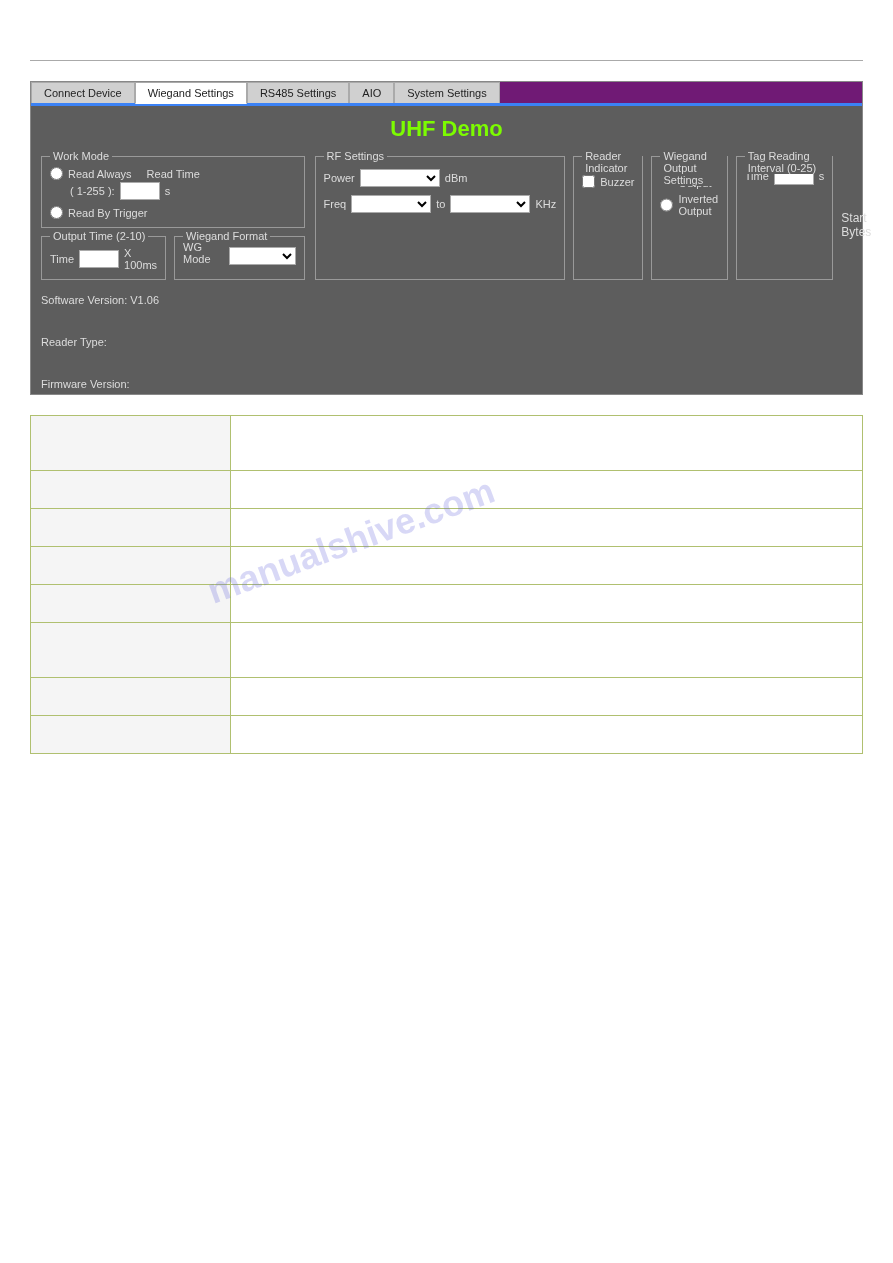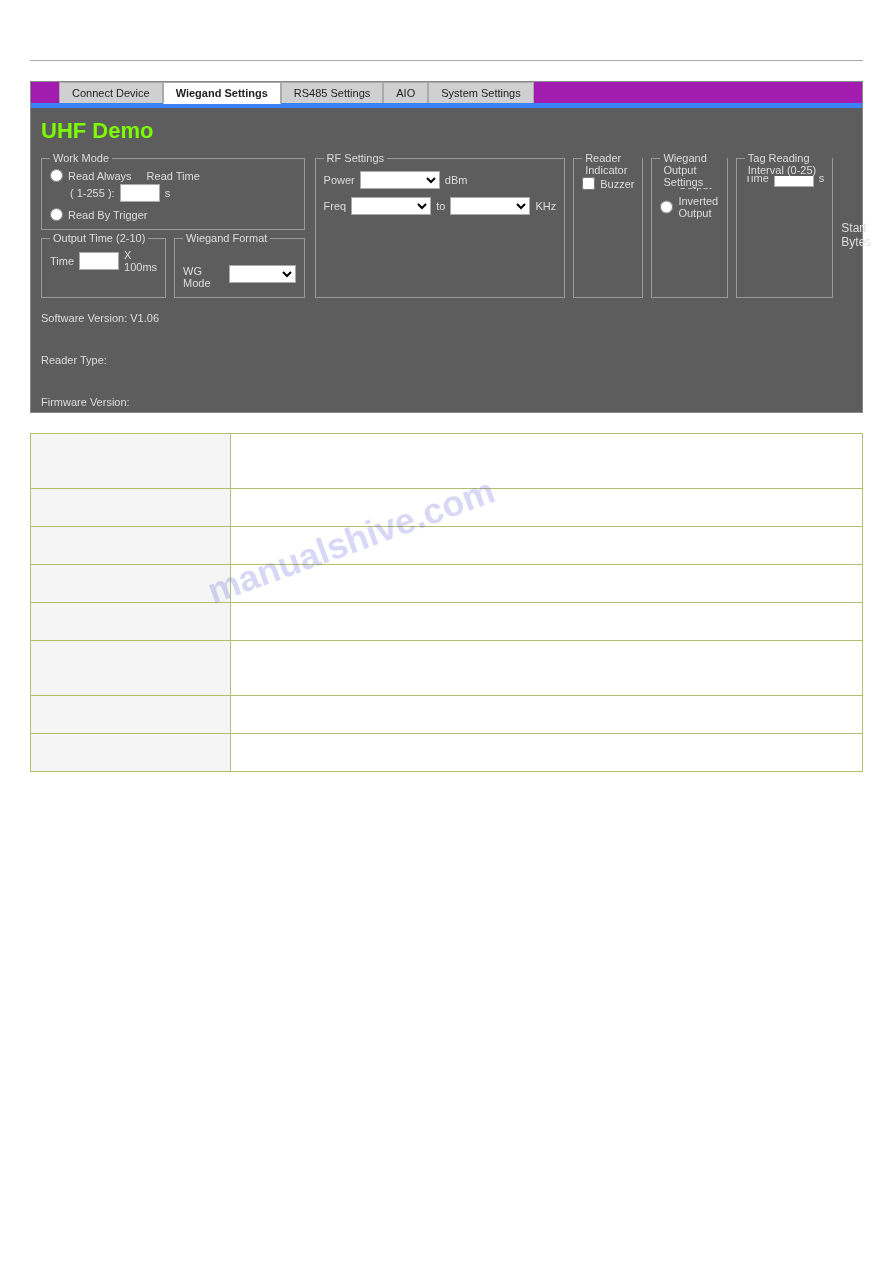--- a/index.html
+++ b/index.html
@@ -21,49 +21,49 @@
     
     .app-window {
       margin: 10px 30px;
       border: 1px solid #888;
       background: #5a5a5a;
     }
 
     
     .tab-bar {
       display: flex;
-      background: #a21caf;
-      border-bottom: 5px solid #3b82f6;
-      padding-left: 28px;
+      background: #701a75;
+      border-bottom: 3px solid #3b82f6;
     }
     .tab {
       padding: 4px 12px;
       border: 1px solid #aaa;
       border-bottom: none;
       background: #d0d0d0;
       cursor: pointer;
       font-size: 11px;
       color: #222;
     }
     .tab.active {
       background: #fff;
-      font-weight: bold;
+      font-weight: normal;
       border-bottom: 1px solid #fff;
       margin-bottom: -1px;
     }
 
     
     .main-panel {
       background: #5d5d5d;
       padding: 10px;
       color: #ddd;
     }
 
     
     .title-row {
+      text-align: center;
       margin-bottom: 14px;
     }
     .app-title {
       font-size: 22px;
       font-weight: bold;
       color: #7cfc00;
       font-family: Arial, sans-serif;
     }
 
     
@@ -137,23 +137,23 @@
     .output-time-row {
       display: flex;
       align-items: center;
       gap: 5px;
       margin-top: 6px;
     }
 
     
     .wg-format-row {
       display: flex;
-      align-items: flex-start;
-      gap: 5px;
-      margin-top: 22px;
+      align-items: flex-end;
+      gap: 5px;
+      margin-top: 0;
     }
 
     select.small-select {
       height: 18px;
       font-size: 11px;
       background: #fff;
       border: 1px solid #aaa;
       padding: 0 2px;
       width: 80px;
     }

